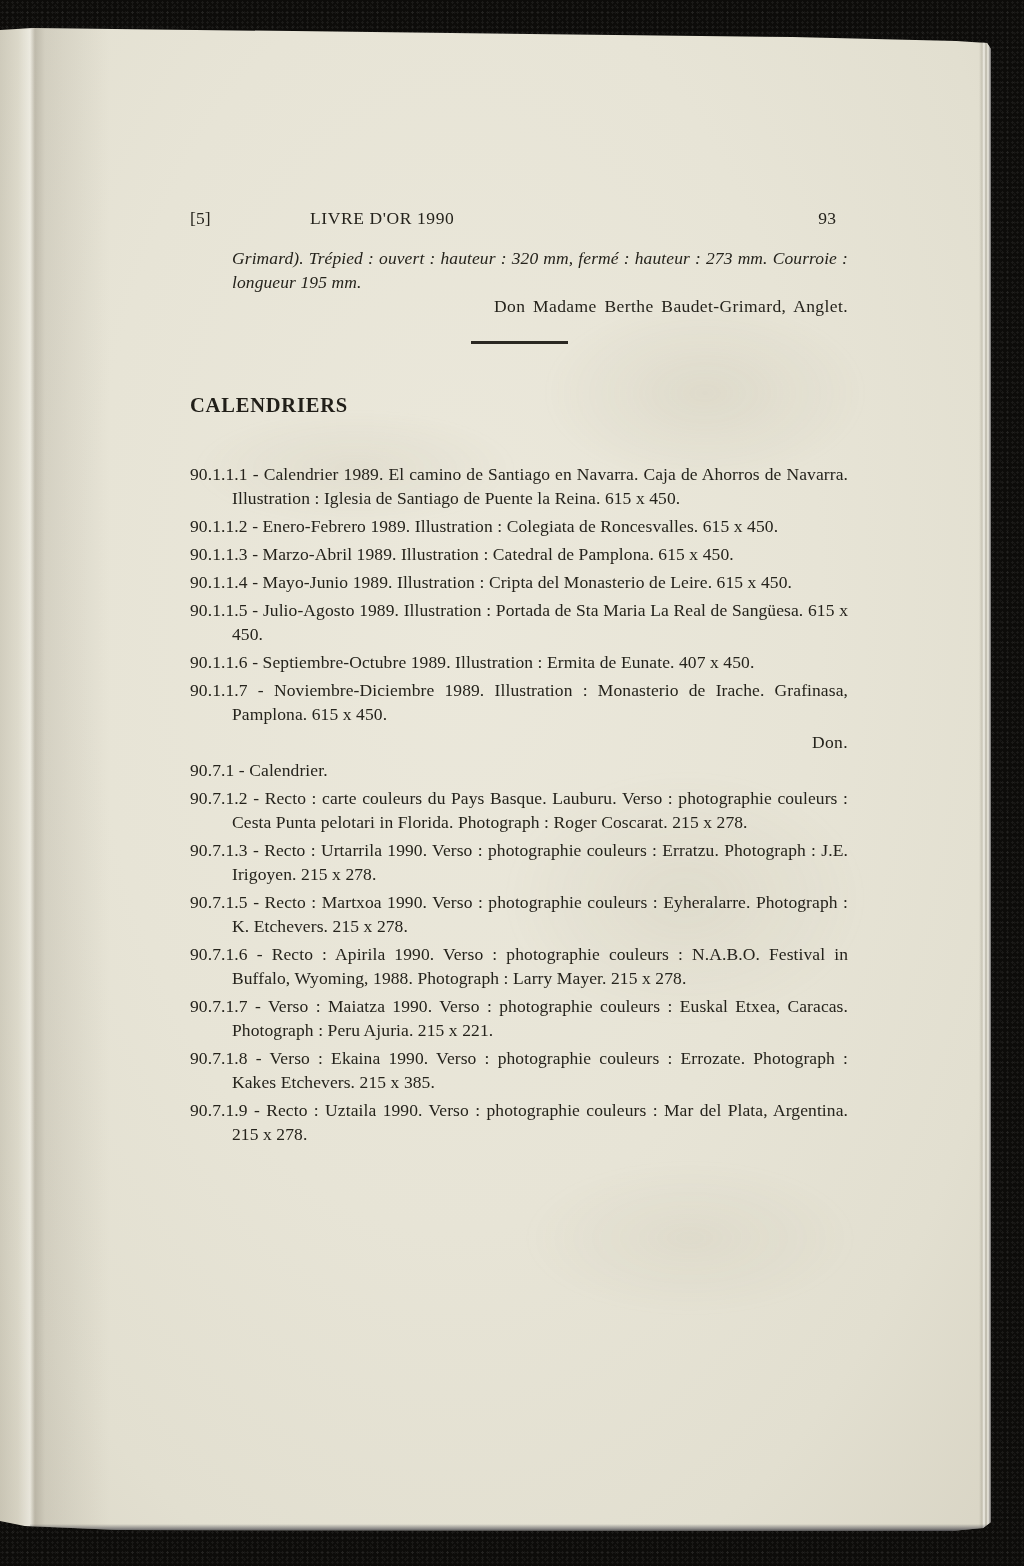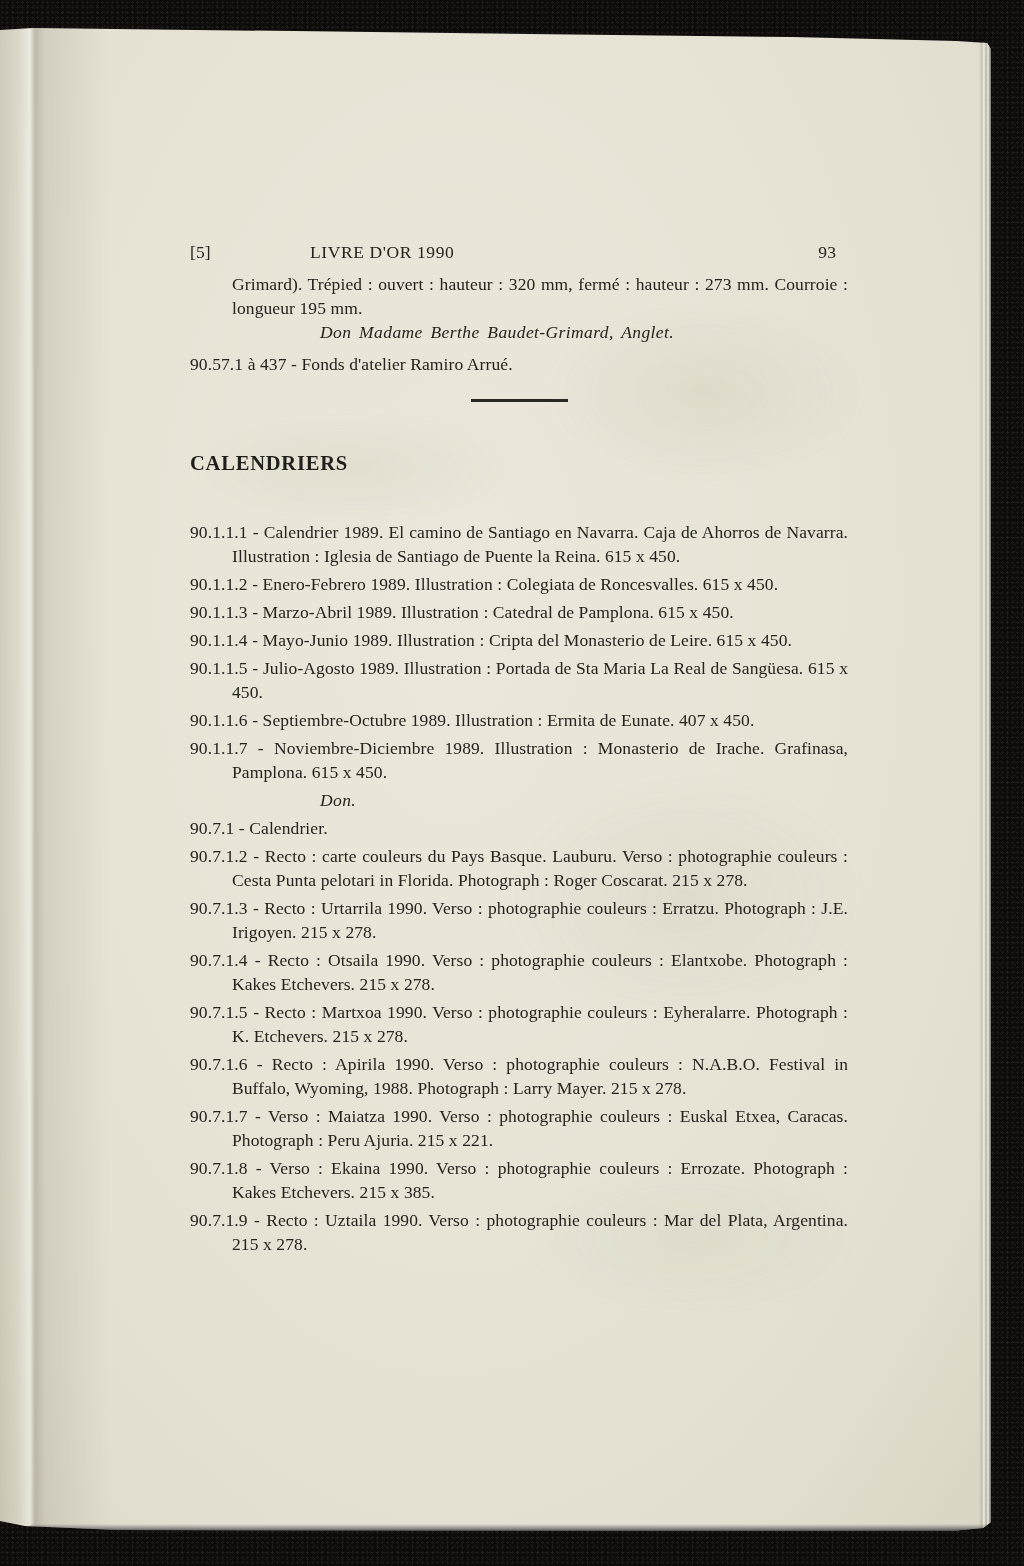--- a/index.html
+++ b/index.html
@@ -73,32 +73,33 @@
     line-height: 24px;
     letter-spacing: 0.1px;
   }
   .running-head {
     display: flex;
     align-items: baseline;
     height: 24px;
   }
   .running-head .folio  { width: 120px; }
   .running-head .title  { flex: 1; letter-spacing: 0.6px; }
-  .running-head .pageno { width: 120px; text-align: right; padding-right: 12px; margin-top: 34px; }
+  .running-head .pageno { width: 120px; text-align: right; padding-right: 12px; }
 
   .cont-para {
-    margin-top: 42px;
+    margin-top: 16px;
     padding-left: 42px;
     text-align: justify;
+    font-style: italic;
   }
   .don-line {
-    font-style: italic;
     padding-left: 130px;
     letter-spacing: 0.4px;
     word-spacing: 3px;
+    text-align: right;
   }
   .entry {
     padding-left: 42px;
     text-indent: -42px;
     text-align: justify;
     margin-bottom: 4px;
   }
   .fonds { margin-top: 8px; margin-bottom: 0; }
   .rule {
     display: block;
@@ -138,21 +139,20 @@
 
     <div class="running-head">
       <span class="folio">[5]</span>
       <span class="title">LIVRE D'OR 1990</span>
       <span class="pageno">93</span>
     </div>
 
     <p class="cont-para">Grimard). Trépied : ouvert : hauteur : 320 mm, fermé : hauteur : 273 mm. Courroie : longueur 195 mm.</p>
     <p class="don-line">Don Madame Berthe Baudet-Grimard, Anglet.</p>
 
-    <p class="entry fonds"><span>90.57.1 à 437</span><span id="fonds-sep"> - </span><span>Fonds d'atelier Ramiro Arrué.</span></p>
 
     <hr class="rule">
 
     <h1 class="section-heading">CALENDRIERS</h1>
 
     <div class="entries" id="entries">
   <p class="entry"><span>90.1.1.1</span><span> - </span><span>Calendrier 1989. El camino de Santiago en Navarra. Caja de Ahorros de Navarra. Illustration : Iglesia de Santiago de Puente la Reina. 615 x 450.</span></p>
 
   <p class="entry"><span>90.1.1.2</span><span> - </span><span>Enero-Febrero 1989. Illustration : Colegiata de Roncesvalles. 615 x 450.</span></p>
 
@@ -168,21 +168,20 @@
 
   <p class="don-line">Don.</p>
 
   <p class="entry"><span>90.7.1</span><span> - </span><span>Calendrier.</span></p>
 
 
   <p class="entry"><span>90.7.1.2</span><span> - </span><span>Recto : carte couleurs du Pays Basque. Lauburu. Verso : photographie couleurs : Cesta Punta pelotari in Florida. Photograph : Roger Coscarat. 215 x 278.</span></p>
 
   <p class="entry"><span>90.7.1.3</span><span> - </span><span>Recto : Urtarrila 1990. Verso : photographie couleurs : Erratzu. Photograph : J.E. Irigoyen. 215 x 278.</span></p>
 
-  <p class="entry"><span>90.7.1.4</span><span> - </span><span>Recto : Otsaila 1990. Verso : photographie couleurs : Elantxobe. Photograph : Kakes Etchevers. 215 x 278.</span></p>
 
   <p class="entry"><span>90.7.1.5</span><span> - </span><span>Recto : Martxoa 1990. Verso : photographie couleurs : Eyheralarre. Photograph : K. Etchevers. 215 x 278.</span></p>
 
   <p class="entry"><span>90.7.1.6</span><span> - </span><span>Recto : Apirila 1990. Verso : photographie couleurs : N.A.B.O. Festival in Buffalo, Wyoming, 1988. Photograph : Larry Mayer. 215 x 278.</span></p>
 
   <p class="entry"><span>90.7.1.7</span><span> - </span><span>Verso : Maiatza 1990. Verso : photographie couleurs : Euskal Etxea, Caracas. Photograph : Peru Ajuria. 215 x 221.</span></p>
 
   <p class="entry"><span>90.7.1.8</span><span> - </span><span>Verso : Ekaina 1990. Verso : photographie couleurs : Errozate. Photograph : Kakes Etchevers. 215 x 385.</span></p>
 
   <p class="entry"><span>90.7.1.9</span><span> - </span><span>Recto : Uztaila 1990. Verso : photographie couleurs : Mar del Plata, Argentina. 215 x 278.</span></p>

